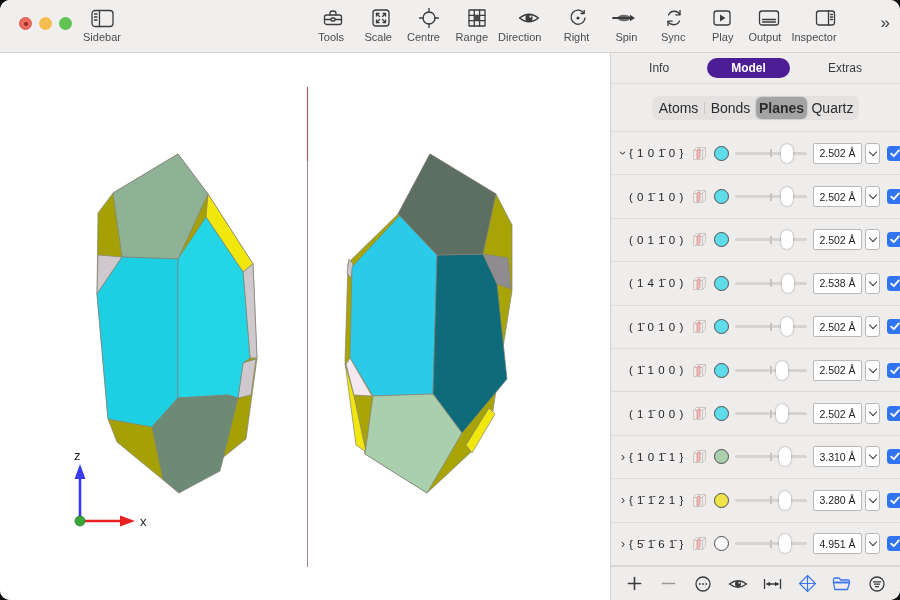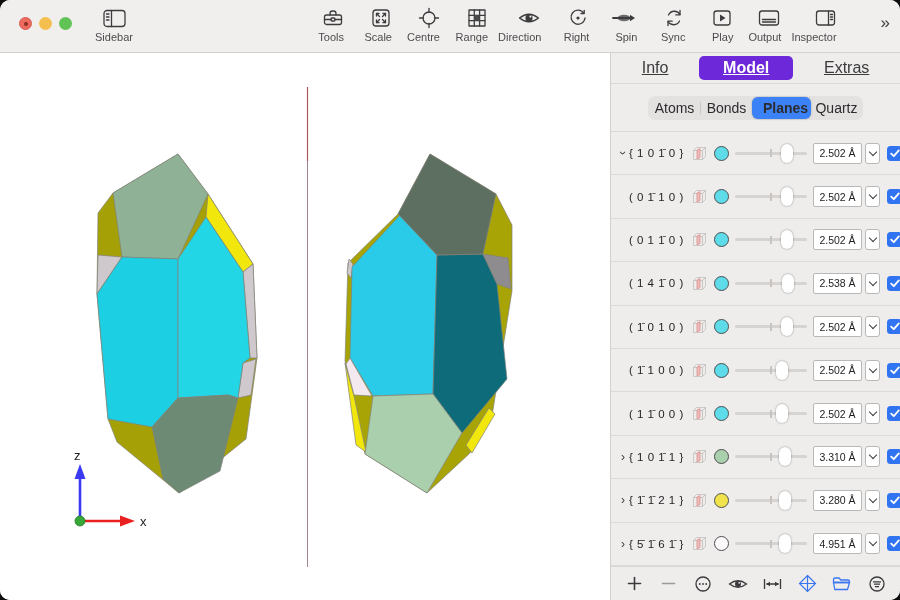--- a/index.html
+++ b/index.html
@@ -9,43 +9,43 @@
   .titlebar{position:relative;height:52px;background:#f1efee;border-bottom:1px solid #d4d2d0;flex:0 0 auto;}
   .traffic{position:absolute;left:19px;top:17px;display:flex;gap:7px;}
   .dot{width:13px;height:13px;border-radius:50%;position:relative;}
   .dot.red{background:#ec6a5e;border:1px solid #d95d50;box-sizing:border-box;}
   .dot.red::after{content:"";position:absolute;left:3.5px;top:3.5px;width:4px;height:4px;border-radius:50%;background:#8c2f25;}
   .dot.yellow{background:#f5bf4f;}
   .dot.green{background:#61c355;}
   .tb-item{position:absolute;top:5px;display:flex;flex-direction:column;align-items:center;color:#49494b;}
   .tb-item .ic{height:26px;display:flex;align-items:center;justify-content:center;}
   .tb-item .lb{font-size:11px;line-height:13px;color:#4c4c4e;}
-  .tb-sidebar{left:88px;width:52px;}
+  .tb-sidebar{left:76px;width:52px;}
   .title-block{position:absolute;left:146px;top:9px;}
   .title-block .t{font-size:13px;font-weight:bold;color:#1d1d1f;line-height:16px;}
   .title-block .s{font-size:11px;color:#68686c;line-height:14px;}
   .tb-group{position:absolute;left:302px;top:5px;display:flex;gap:2px;}
   .tb-group .tb-i{display:flex;flex-direction:column;align-items:flex-end;padding:0 4px;min-width:38px;}
   .tb-i .ic{height:26px;display:flex;align-items:center;justify-content:center;}
   .tb-i .lb{font-size:11px;line-height:13px;color:#4c4c4e;white-space:nowrap;}
   .overflow{position:absolute;right:12px;top:13px;font-size:17px;color:#3c3c3e;letter-spacing:-2px;}
   svg.icn{stroke:#3c3c3e;fill:none;stroke-width:1.3;stroke-linecap:round;stroke-linejoin:round;}
   
   .content{flex:1;display:flex;min-height:0;}
   .canvas{width:610px;position:relative;background:#ffffff;}
   .canvas svg{display:block;}
   
   .panel{width:289px;background:#efedec;border-left:1px solid #d2d0ce;display:flex;flex-direction:column;}
   .tabbar{height:30px;display:flex;align-items:center;justify-content:space-evenly;border-bottom:1px solid #dbd9d7;}
-  .tab{font-size:16px;color:#3b3b3d;padding:2px 14px;text-decoration:underline;}
-  .tab.selected{background:#6d28d9;color:#fff;border-radius:5px;padding:3px 24px;font-weight:bold;}
+  .tab{font-size:12px;color:#3b3b3d;padding:2px 14px;}
+  .tab.selected{background:#4c1d95;color:#fff;border-radius:10px;padding:3px 24px;font-weight:bold;}
   .subtab-wrap{height:47px;display:flex;align-items:center;justify-content:center;border-bottom:1px solid #dbd9d7;}
   .seg{display:flex;background:#e4e2e0;border-radius:7px;padding:1px;align-items:center;}
   .seg .seg-i{font-size:14px;color:#2c2c2e;padding:3px 0;width:51px;text-align:center;border-radius:6px;position:relative;}
-  .seg .seg-i.selected{background:#3b82f6;box-shadow:0 0 2px rgba(0,0,0,.3);font-weight:bold;padding-left:8px;}
+  .seg .seg-i.selected{background:#a3a3a3;box-shadow:0 0 2px rgba(0,0,0,.3);font-weight:bold;}
   .seg .sep{width:1px;height:12px;background:#cbc9c7;}
   
   .rows{flex:1;display:flex;flex-direction:column;}
   .plane-row{height:42.4px;display:flex;align-items:center;border-bottom:1px solid #dcdad8;padding-left:6px;}
   .chev{width:12px;font-size:12px;color:#3c3c3e;text-align:center;flex:0 0 auto;display:inline-block;}
   .chev.down{transform:rotate(90deg);}
   .miller{width:62px;font-size:11.5px;color:#1f1f21;letter-spacing:0.5px;flex:0 0 auto;}
   .cubeic{width:20px;flex:0 0 auto;display:flex;align-items:center;}
   .swatch{width:15px;height:15px;border-radius:50%;border:1.5px solid #4e4e50;box-sizing:border-box;margin:0 6px 0 3px;flex:0 0 auto;}
   .slider{position:relative;width:72px;height:20px;flex:0 0 auto;margin-right:6px;}

